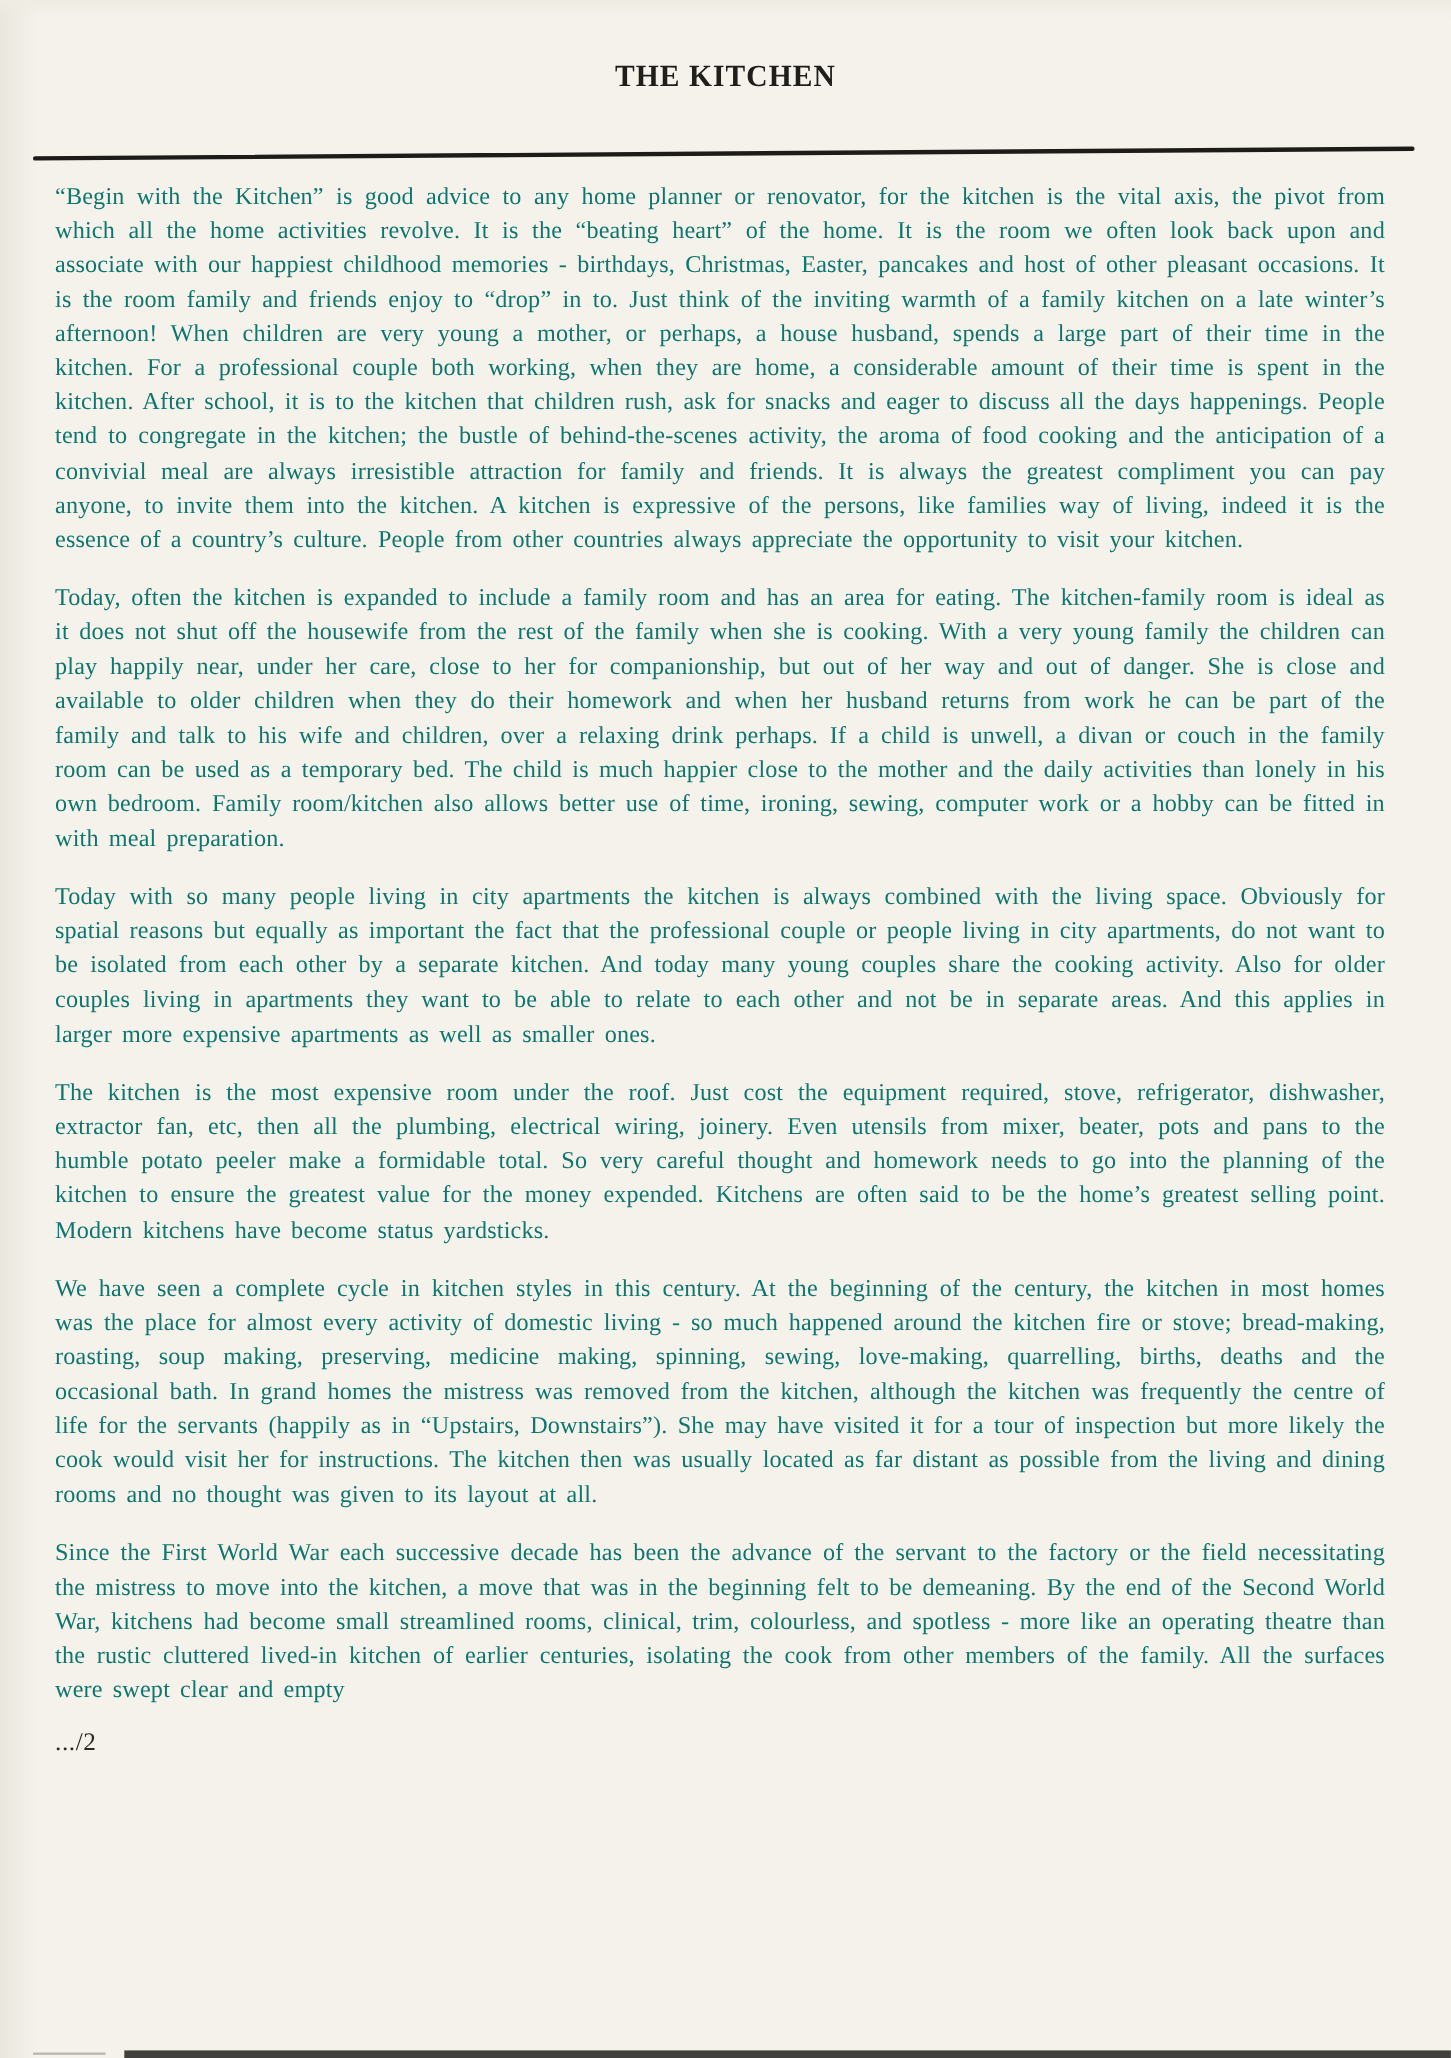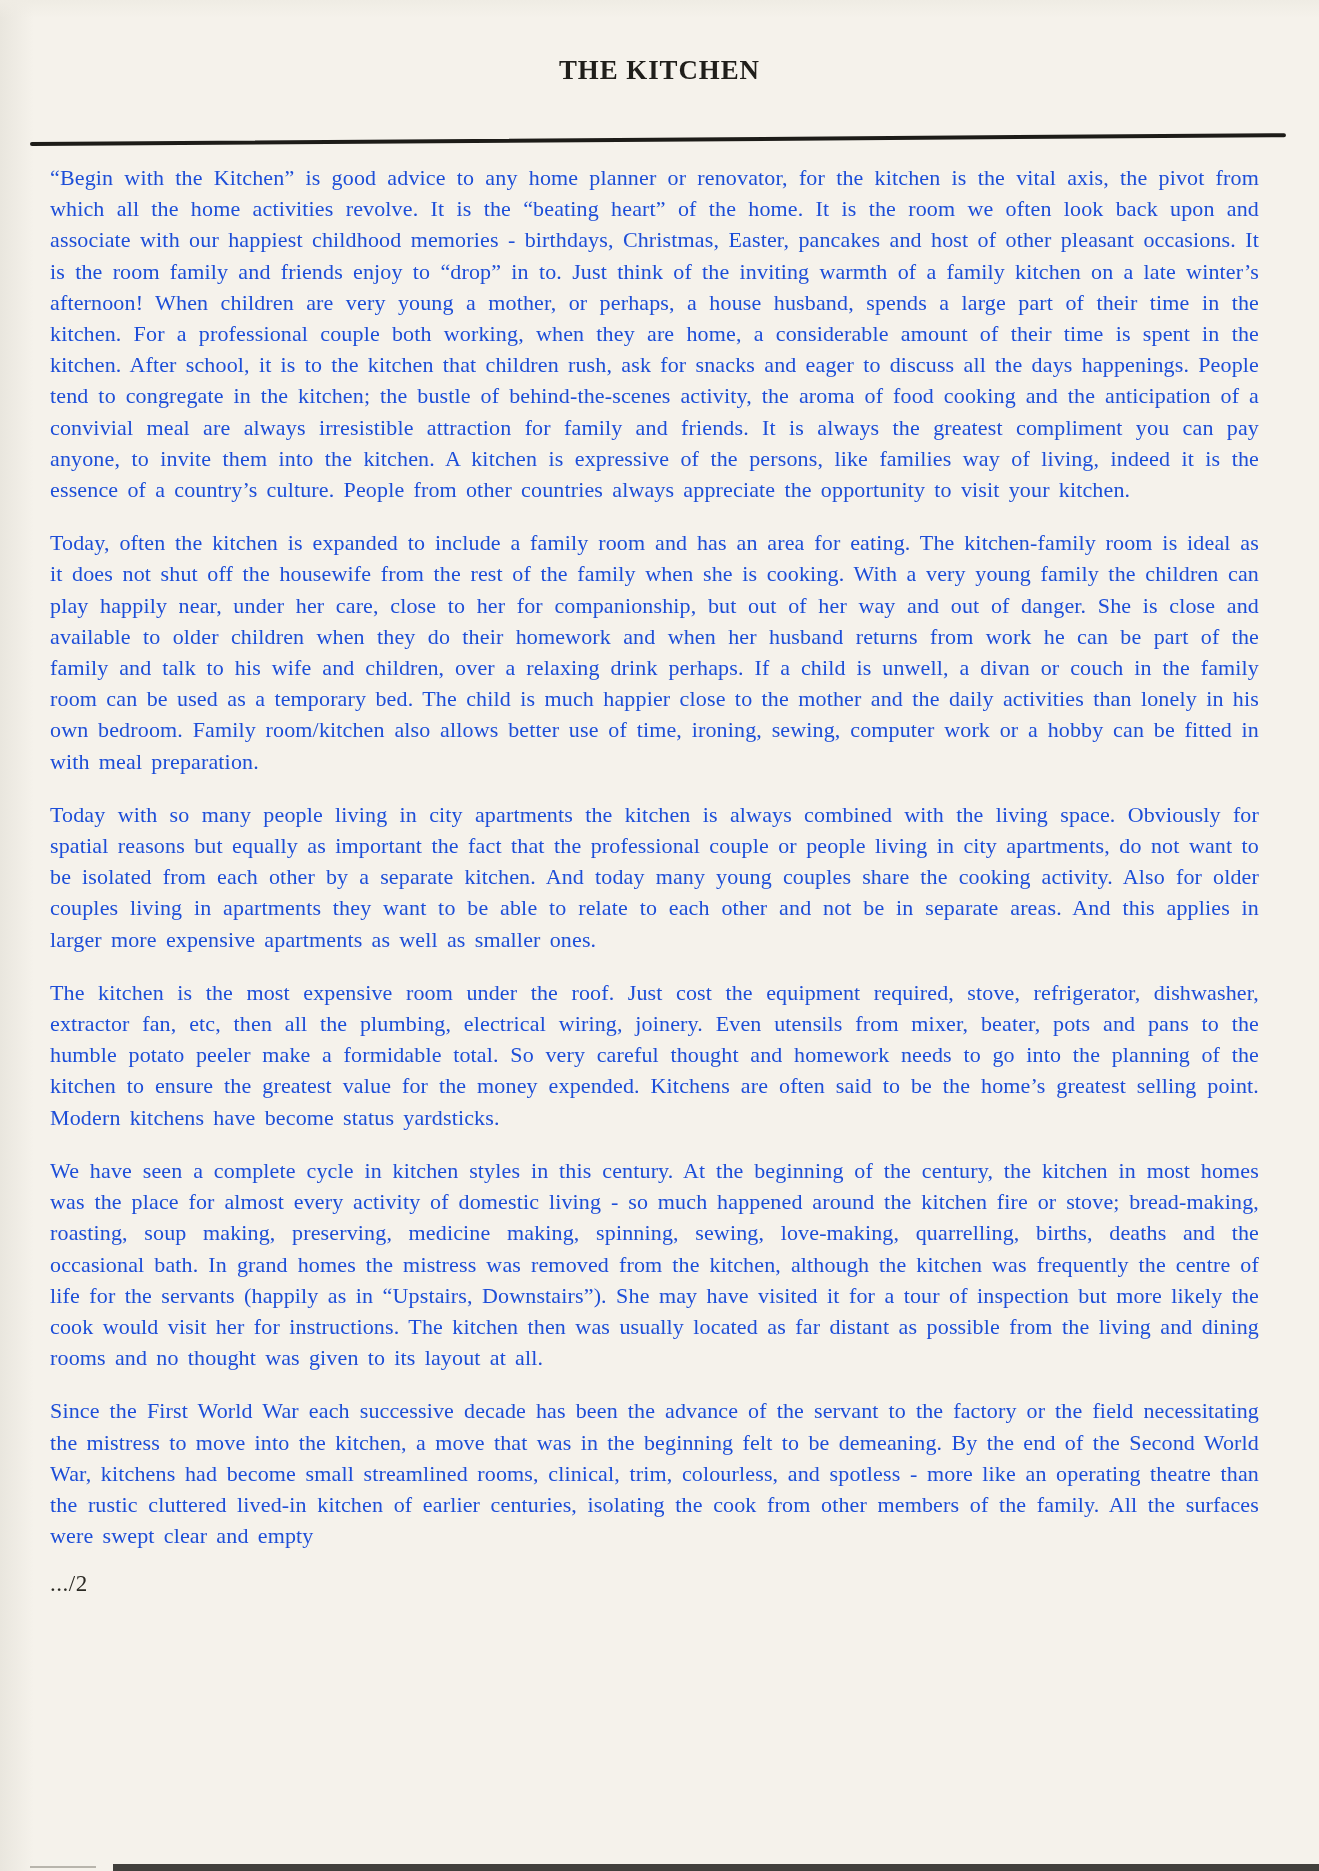--- a/index.html
+++ b/index.html
@@ -57,21 +57,21 @@
     left: 50px;
     width: 1209px;
   }
   .content p {
     margin: 0 0 22px 0;
     font-size: 22px;
     line-height: 31.2px;
     text-align: justify;
     word-spacing: 3.5px;
     letter-spacing: 0.15px;
-    color: #1d4ed8;
+    color: #0f766e;
   }
   .page-footer {
     margin-top: -2px;
     font-size: 23px;
     letter-spacing: 0.5px;
     color: #2a2923;
   }
   .scan-bar-bottom {
     position: absolute;
     left: 113px;

